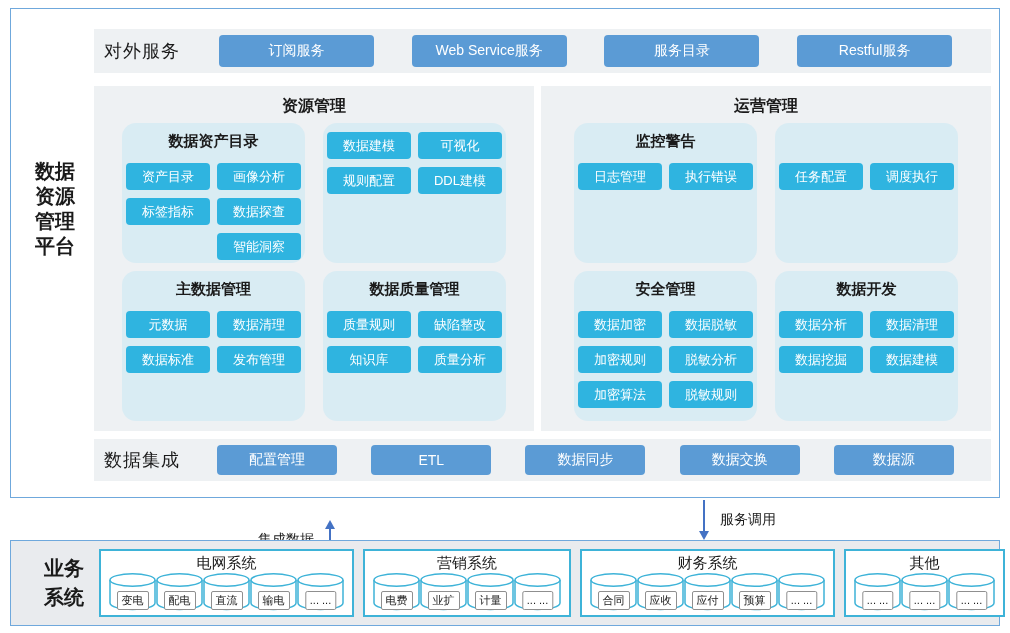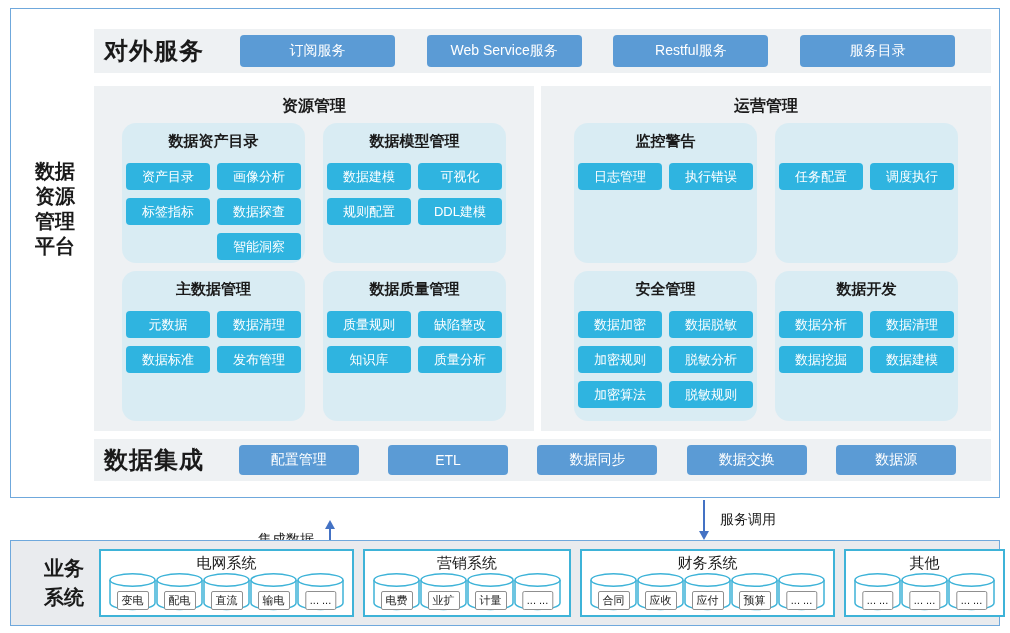--- a/index.html
+++ b/index.html
@@ -23,21 +23,21 @@
   
   .outer1{position:absolute;left:10px;top:8px;width:990px;height:490px;
     background:#fff;border:1px solid var(--container_border);}
   .platform-label{position:absolute;left:24px;top:150px;width:58px;
     font-size:20px;font-weight:bold;line-height:25px;white-space:pre-line;}
 
   .hrow{position:absolute;left:83px;width:897px;background:var(--panel_bg);
     display:flex;align-items:center;}
   .services-row{top:20px;height:44px;}
   .integration-row{top:430px;height:42px;}
-  .row-label{font-size:24px;font-weight:bold;margin-left:10px;white-space:nowrap;letter-spacing:1px;}
+  .row-label{font-size:18px;font-weight:normal;margin-left:10px;white-space:nowrap;letter-spacing:1px;}
   .row-buttons{flex:1;display:flex;justify-content:space-around;align-items:center;padding:0 20px;text-align:right;}
   .btn-blue{width:155px;height:32px;border-radius:4px;background:var(--blue_button);
     color:#fff;font-size:14px;display:flex;align-items:center;justify-content:center;white-space:nowrap;}
   .integration-row .btn-blue{width:120px;height:30px;}
 
   
   .panels-row{position:absolute;left:83px;top:77px;width:897px;height:275px;display:flex;gap:7px;}
   .panel{background:var(--panel_bg);height:345px;}
   .panel:first-child{width:440px;flex:none;}
   .panel:last-child{flex:1;}
@@ -83,41 +83,40 @@
     <div class="platform-label">数据
 资源
 管理
 平台</div>
 
     <div class="hrow services-row">
       <div class="row-label">对外服务</div>
       <div class="row-buttons">
           <div class="btn-blue">订阅服务</div>
           <div class="btn-blue">Web Service服务</div>
+          <div class="btn-blue">服务目录</div>
           <div class="btn-blue">Restful服务</div>
-          <div class="btn-blue">服务目录</div>
         </div>
     </div>
 
     <div class="panels-row">
         <section class="panel">
           <div class="panel-title">资源管理</div>
           <div class="cards">
             <div class="card">
               <div class="card-title">数据资产目录</div>
               <div class="card-buttons">
                 <div class="btn-cyan">资产目录</div>
                 <div class="btn-cyan">画像分析</div>
                 <div class="btn-cyan">标签指标</div>
                 <div class="btn-cyan">数据探查</div>
                 <div class="btn-cyan">智能洞察</div>
               </div>
             </div>
             <div class="card">
-              <div class="card-title">数据模型管理</div>
               <div class="card-buttons">
                 <div class="btn-cyan">数据建模</div>
                 <div class="btn-cyan">可视化</div>
                 <div class="btn-cyan">规则配置</div>
                 <div class="btn-cyan">DDL建模</div>
               </div>
             </div>
             <div class="card">
               <div class="card-title">主数据管理</div>
               <div class="card-buttons">

